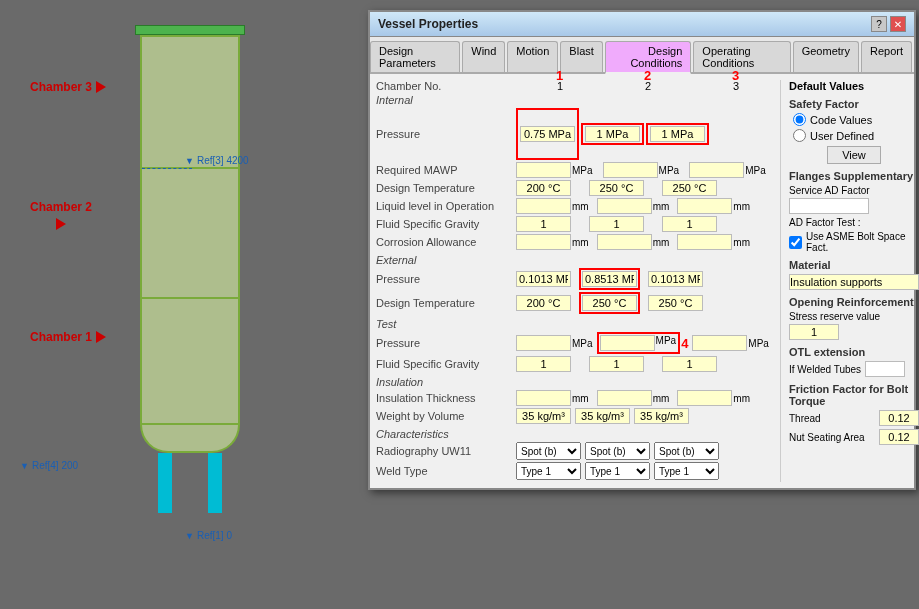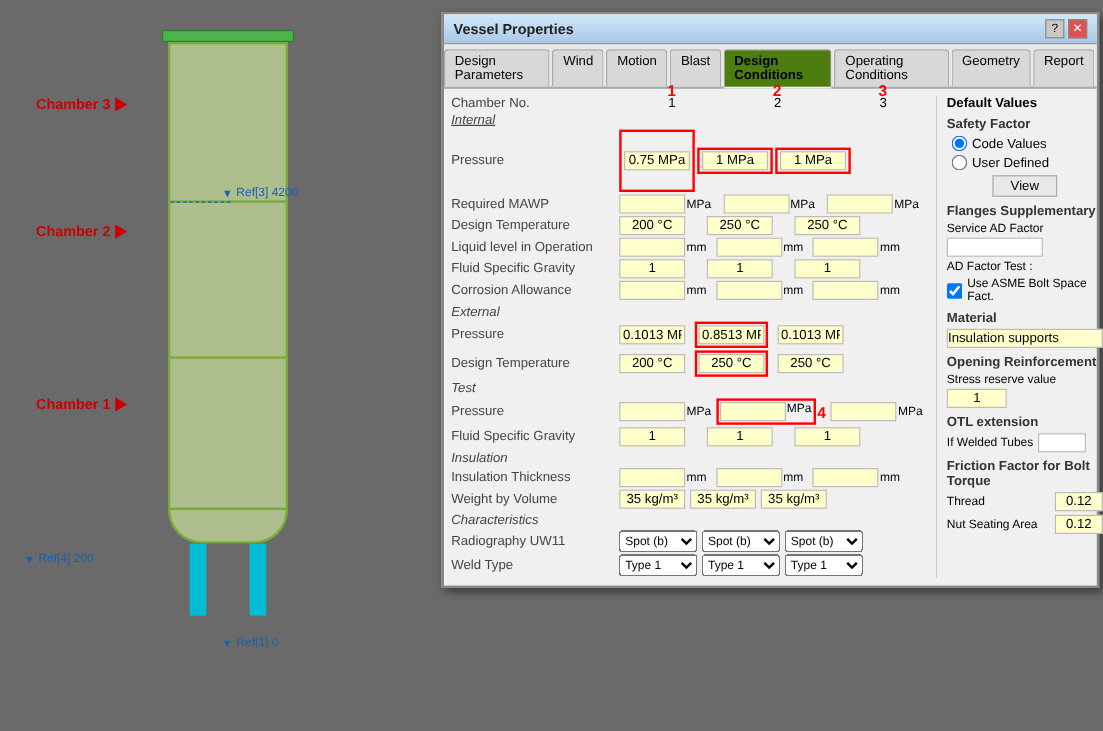--- a/index.html
+++ b/index.html
@@ -28,21 +28,21 @@
     .arrow-right {
       display: inline-block;
       width: 0;
       height: 0;
       border-top: 6px solid transparent;
       border-bottom: 6px solid transparent;
       border-left: 10px solid #cc0000;
     }
 
     .chamber3-label { top: 80px; left: 30px; }
-    .chamber2-label { top: 186px; left: 30px; }
+    .chamber2-label { top: 200px; left: 30px; flex-direction: column; }
     .chamber1-label { top: 330px; left: 30px; }
 
     
     .ref-line {
       position: absolute;
       color: #1a5fb4;
       font-size: 10px;
       display: flex;
       align-items: center;
     }
@@ -115,24 +115,25 @@
       font-size: 11px;
       cursor: pointer;
       border: 1px solid #aaa;
       border-bottom: none;
       background: #d8d8d8;
       margin-right: 2px;
       border-radius: 3px 3px 0 0;
     }
 
     .tab.active {
-      background: #4d7c0f;
-      font-weight: bold;
+      background: #f0abfc;
+      font-weight: normal;
       border-bottom: 2px solid #f0f0f0;
       margin-bottom: -2px;
+      text-align: right;
     }
 
     
     .dialog-content {
       display: flex;
       padding: 6px;
       gap: 0;
     }
 
     
@@ -369,21 +370,21 @@
             <span style="color:red; font-weight:bold; font-size:13px; position:absolute; top:-12px; left:40px;">2</span>
             <span>2</span>
           </div>
           <div style="width:88px; text-align:center; position:relative;">
             <span style="color:red; font-weight:bold; font-size:13px; position:absolute; top:-12px; left:40px;">3</span>
             <span>3</span>
           </div>
         </div>
       </div>
 
-      <div style="font-size:11px; color:#444; margin-bottom:2px; font-style:italic;text-decoration:underline;">Internal</div>
+      <div style="font-size:11px; color:#444; margin-bottom:2px; font-style:italic;">Internal</div>
 
       <div style="display:flex; align-items:center; margin-bottom:2px;">
         <span class="row-label">Pressure</span>
         <div style="border:2px solid red; padding:16px 2px; display:inline-flex; align-items:center; margin-right:2px;">
           <input class="inp" value="0.75 MPa" style="">
         </div>
         <div style="border:2px solid red; padding:1px 2px; display:inline-flex; align-items:center; margin-right:2px;">
           <input class="inp" value="1 MPa" style="">
         </div>
         <div style="border:2px solid red; padding:1px 2px; display:inline-flex; align-items:center;">

